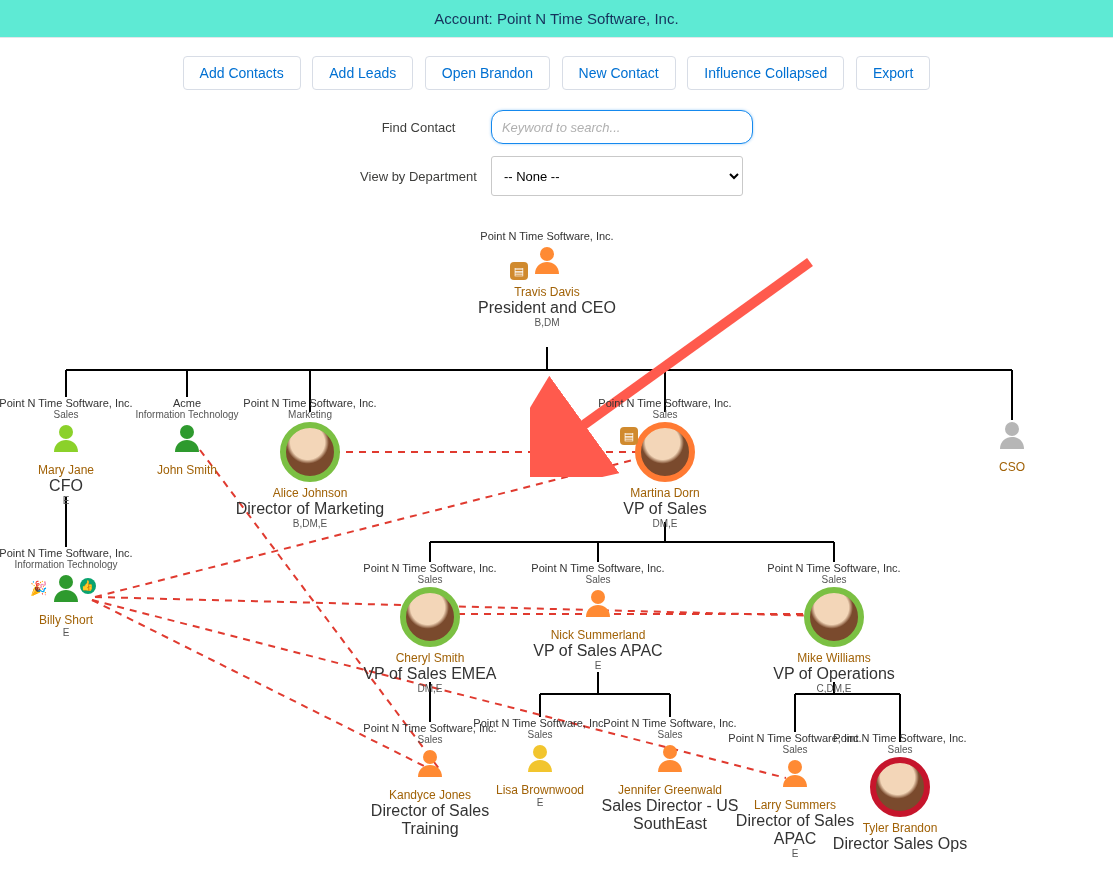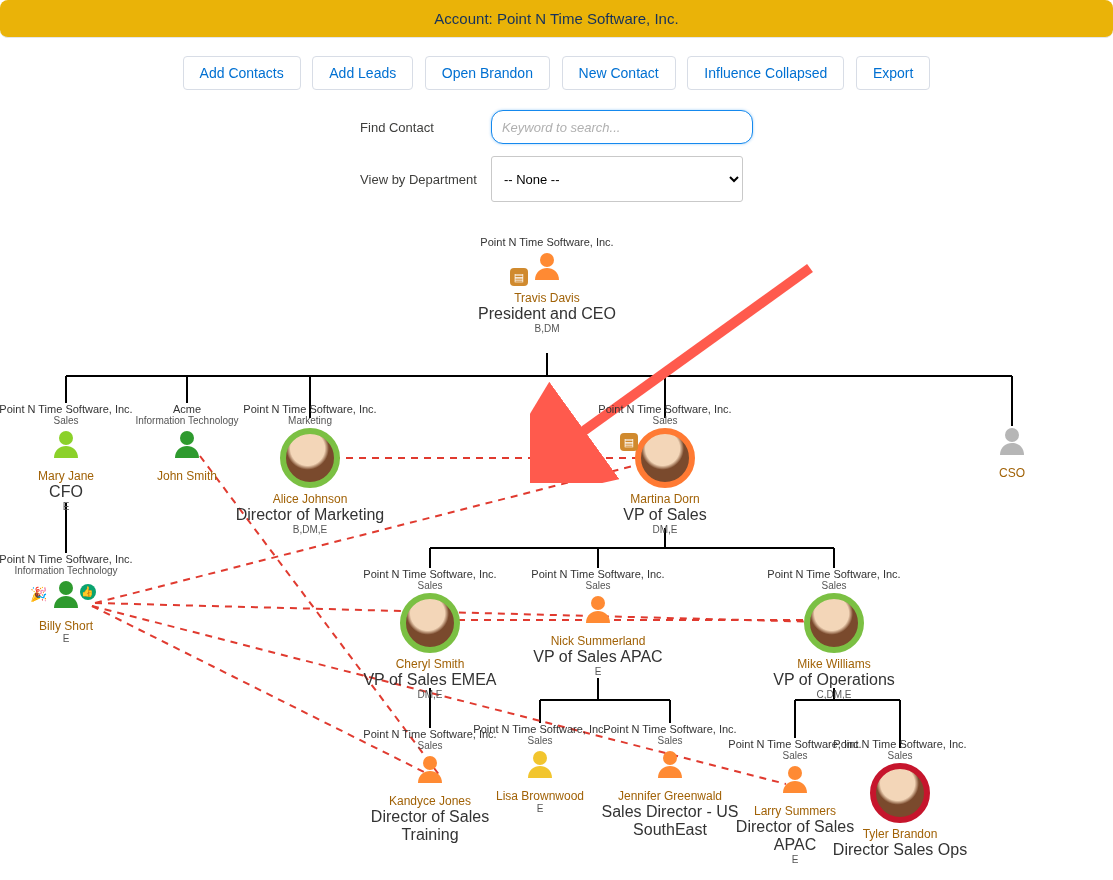--- a/index.html
+++ b/index.html
@@ -1,25 +1,25 @@
 <!DOCTYPE html>
 <html><head>
 <meta charset="utf-8">
 <style>
   html,body{margin:0;padding:0;font-family:-apple-system,BlinkMacSystemFont,"Segoe UI",Arial,sans-serif;font-size:13px;color:#222;background:#fff;}
-  .header{background:#eab308;border-bottom:1px solid #e3e6ea;padding:10px 0;text-align:center;font-size:15px;color:#16325c;border-radius:8px;}
+  .header{background:#5eead4;border-bottom:1px solid #e3e6ea;padding:10px 0;text-align:center;font-size:15px;color:#16325c;}
   .toolbar{text-align:center;padding:18px 0 8px 0;}
   .tbtn{display:inline-block;border:1px solid #d8dde6;border-radius:4px;padding:8px 16px;margin:0 4px;color:#0070d2;background:#fff;cursor:pointer;font-size:14px;}
   .filters{display:table;margin:6px auto 0 auto;}
   .frow{display:table-row;}
-  .flabel{display:table-cell;text-align:left;padding:8px 14px 8px 0;color:#3e3e3c;vertical-align:middle;white-space:nowrap;}
+  .flabel{display:table-cell;text-align:center;padding:8px 14px 8px 0;color:#3e3e3c;vertical-align:middle;white-space:nowrap;}
   .fcontrol{display:table-cell;padding:6px 0;vertical-align:middle;}
   .tinput{width:240px;height:32px;border:1px solid #1589ee;border-radius:12px;padding:0 10px;font-size:13px;box-shadow:0 0 3px rgba(21,137,238,.4);}
   .tinput::placeholder{color:#b0b0b0;font-style:italic;}
-  select.sel{width:252px;height:46px;border:1px solid #c9c9c9;border-radius:3px;padding:0 8px;font-size:13px;background:#fff;}
+  select.sel{width:252px;height:40px;border:1px solid #c9c9c9;border-radius:3px;padding:0 8px;font-size:13px;background:#fff;}
 
   .chart{position:relative;width:1113px;height:680px;}
   .node{position:absolute;text-align:center;width:150px;transform:translateX(-50%);}
   .node .co{font-size:11px;color:#333;}
   .node .dept{font-size:10px;color:#555;}
   .node .nm{font-size:12px;color:#a16207;margin-top:4px;}
   .node .ti{font-size:16px;color:#333;}
   .node .tag{font-size:10px;color:#555;}
   .person{width:32px;height:32px;margin:2px auto;}
   .avatar{width:48px;height:48px;border-radius:50%;margin:2px auto;background:radial-gradient(circle at 45% 30%,#f3d6b8 0 40%,#7a4a2d 50% 100%);display:flex;align-items:center;justify-content:center;}

